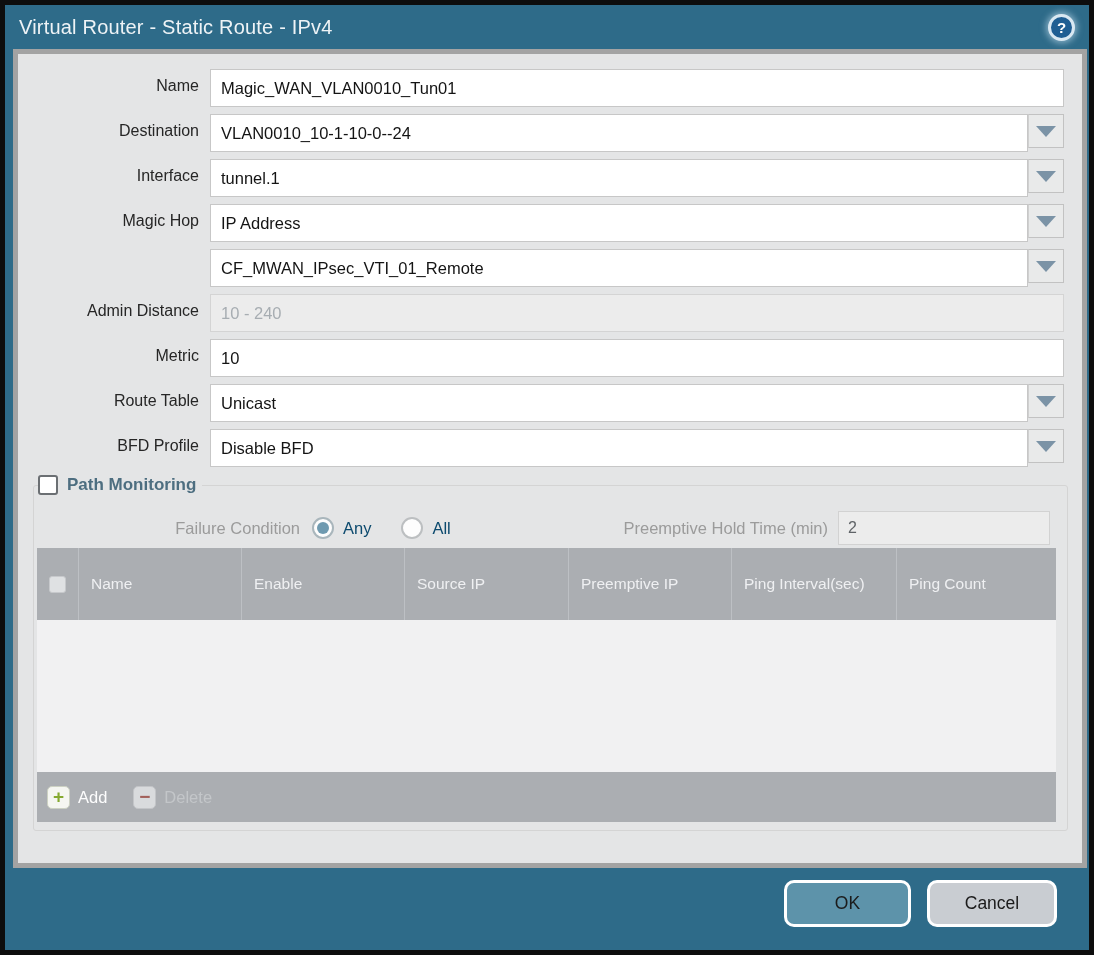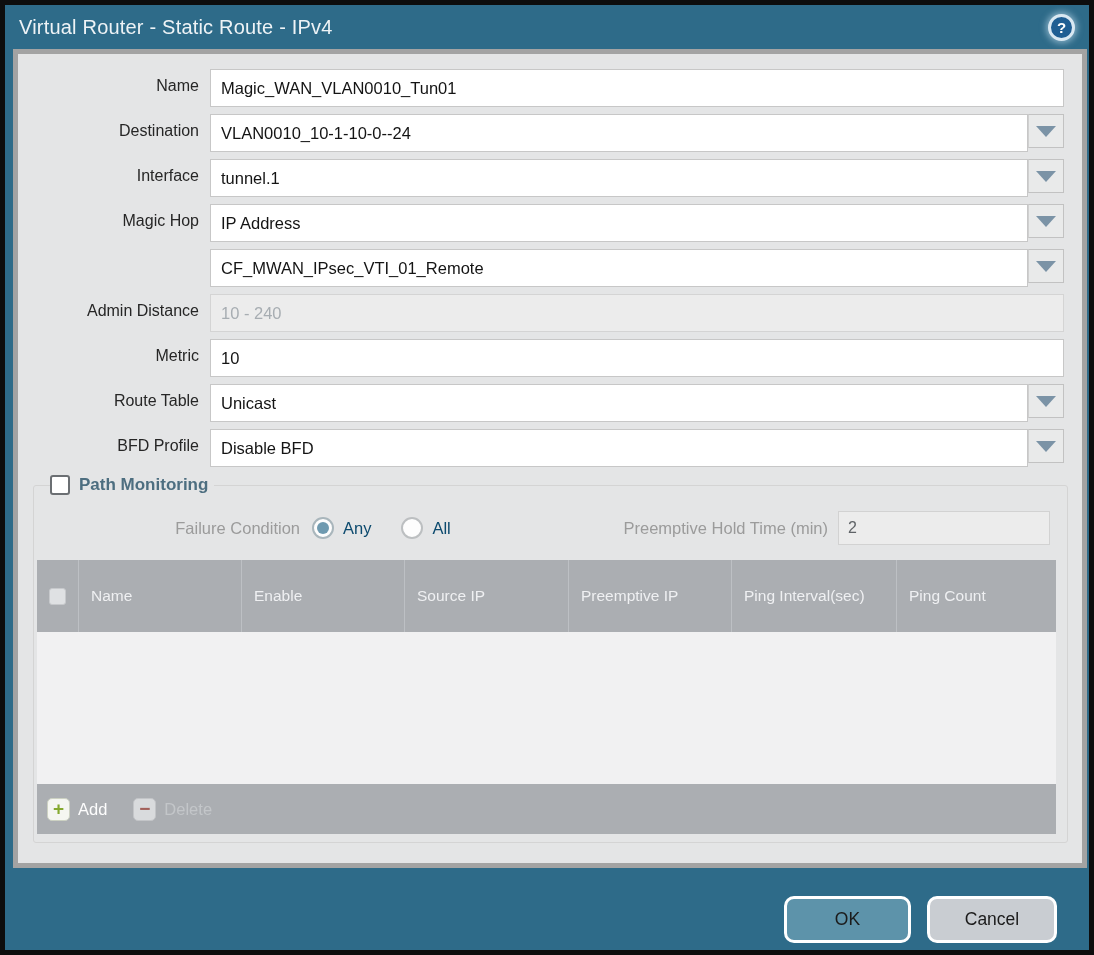--- a/index.html
+++ b/index.html
@@ -21,25 +21,25 @@
   .lbl { width:192px; text-align:right; padding-right:11px; font-size:16px; color:#262626; white-space:nowrap; }
   .fieldwrap { flex:1; display:flex; height:34px; }
   .fieldwrap input { flex:1; height:38px; border:1px solid #c7c7c7; background:#fff; font-size:16.5px; color:#141414; padding:0 10px; outline:none; min-width:0; }
   .fieldwrap input.dis { background:#ececec; border-color:#d4d4d4; color:#6b6f73; }
   .fieldwrap input.dis::placeholder { color:#a7adb2; }
   .ddbtn { width:36px; height:34px; background:#e9eaea; border:1px solid #c2c2c2; border-left:1px solid #d0d0d0; display:flex; align-items:center; justify-content:center; cursor:pointer; }
   .arrow { width:0; height:0; border-left:10px solid transparent; border-right:10px solid transparent; border-top:11px solid #7b93a6; }
 
   
   fieldset.pm { margin:12px 14px 0 15px; border:1px solid #d4d4d4; border-radius:3px; padding:0 10px 8px 2px; }
-  legend.pm-legend { display:flex; align-items:flex-start; margin-left:14px; padding:0 6px 0 0; }
+  legend.pm-legend { display:flex; align-items:flex-start; margin-left:2px; padding:0 6px 0 0; }
   .chk { width:20px; height:20px; background:#fff; border:2px solid #6b6f73; border-radius:3px; margin-right:9px; cursor:pointer; }
   .pm-title { font-size:17px; font-weight:bold; color:#4d6e80; }
 
-  .fc-row { display:flex; align-items:center; margin:16px 0 15px 0; }
+  .fc-row { display:flex; align-items:center; margin:16px 0 3px 0; }
   .fc-label { width:276px; text-align:right; padding-right:12px; font-size:16.5px; color:#9b9b9b; }
   .radio { width:22px; height:22px; border-radius:50%; border:2px solid #bcbfc1; background:#fdfdfd; display:flex; align-items:center; justify-content:center; cursor:pointer; }
   .radio.selected { border-color:#a9b6bc; }
   .radio.selected .dot { width:12px; height:12px; border-radius:50%; background:#6f9ab0; }
   .radio-lbl { font-size:16.5px; color:#0c4a6e; margin:0 30px 0 9px; }
   .fc-spacer { flex:1; }
   .pre-lbl { font-size:16.5px; color:#9b9b9b; padding-right:10px; white-space:nowrap; }
   .pre-input { width:212px; height:34px; background:#ececec; border:1px solid #d2d2d2; color:#5f6367; font-size:16px; padding:0 9px; margin-right:7px; outline:none; }
 
   
@@ -52,21 +52,21 @@
   .tbody { height:152px; background:#f1f1f2; }
   .tfoot { height:50px; background:#abaeb2; display:flex; align-items:center; padding-left:10px; }
   .tbtn { display:flex; align-items:center; margin-right:26px; cursor:pointer; }
   .tbtn .ic { width:23px; height:23px; border-radius:5px; display:flex; align-items:center; justify-content:center; font-size:19px; font-weight:bold; margin-right:8px; }
   .ic.add { background:#f5f6f1; border:1px solid #ccd1c2; color:#85a92f; }
   .ic.del { background:#d9dbdd; border:1px solid #c3c5c8; color:#a2605a; }
   .tbtn .t-add { color:#fdfdfd; font-size:16.5px; }
   .tbtn .t-del { color:#c3c6c9; font-size:16.5px; }
 
   
-  .btns { position:absolute; right:32px; bottom:7px; display:flex; }
+  .btns { position:absolute; right:32px; bottom:23px; display:flex; }
   .btn { height:47px; border-radius:10px; border:3px solid #fff; font-size:17.5px; color:#1b1b1b; display:flex; align-items:center; justify-content:center; cursor:pointer; }
   .btn.ok { width:127px; background:#5d93aa; margin-right:16px; }
   .btn.cancel { width:130px; background:#c9cdd2; }
 </style>
 </head>
 <body>
 
 <div class="frame">
   <div class="window">
 

